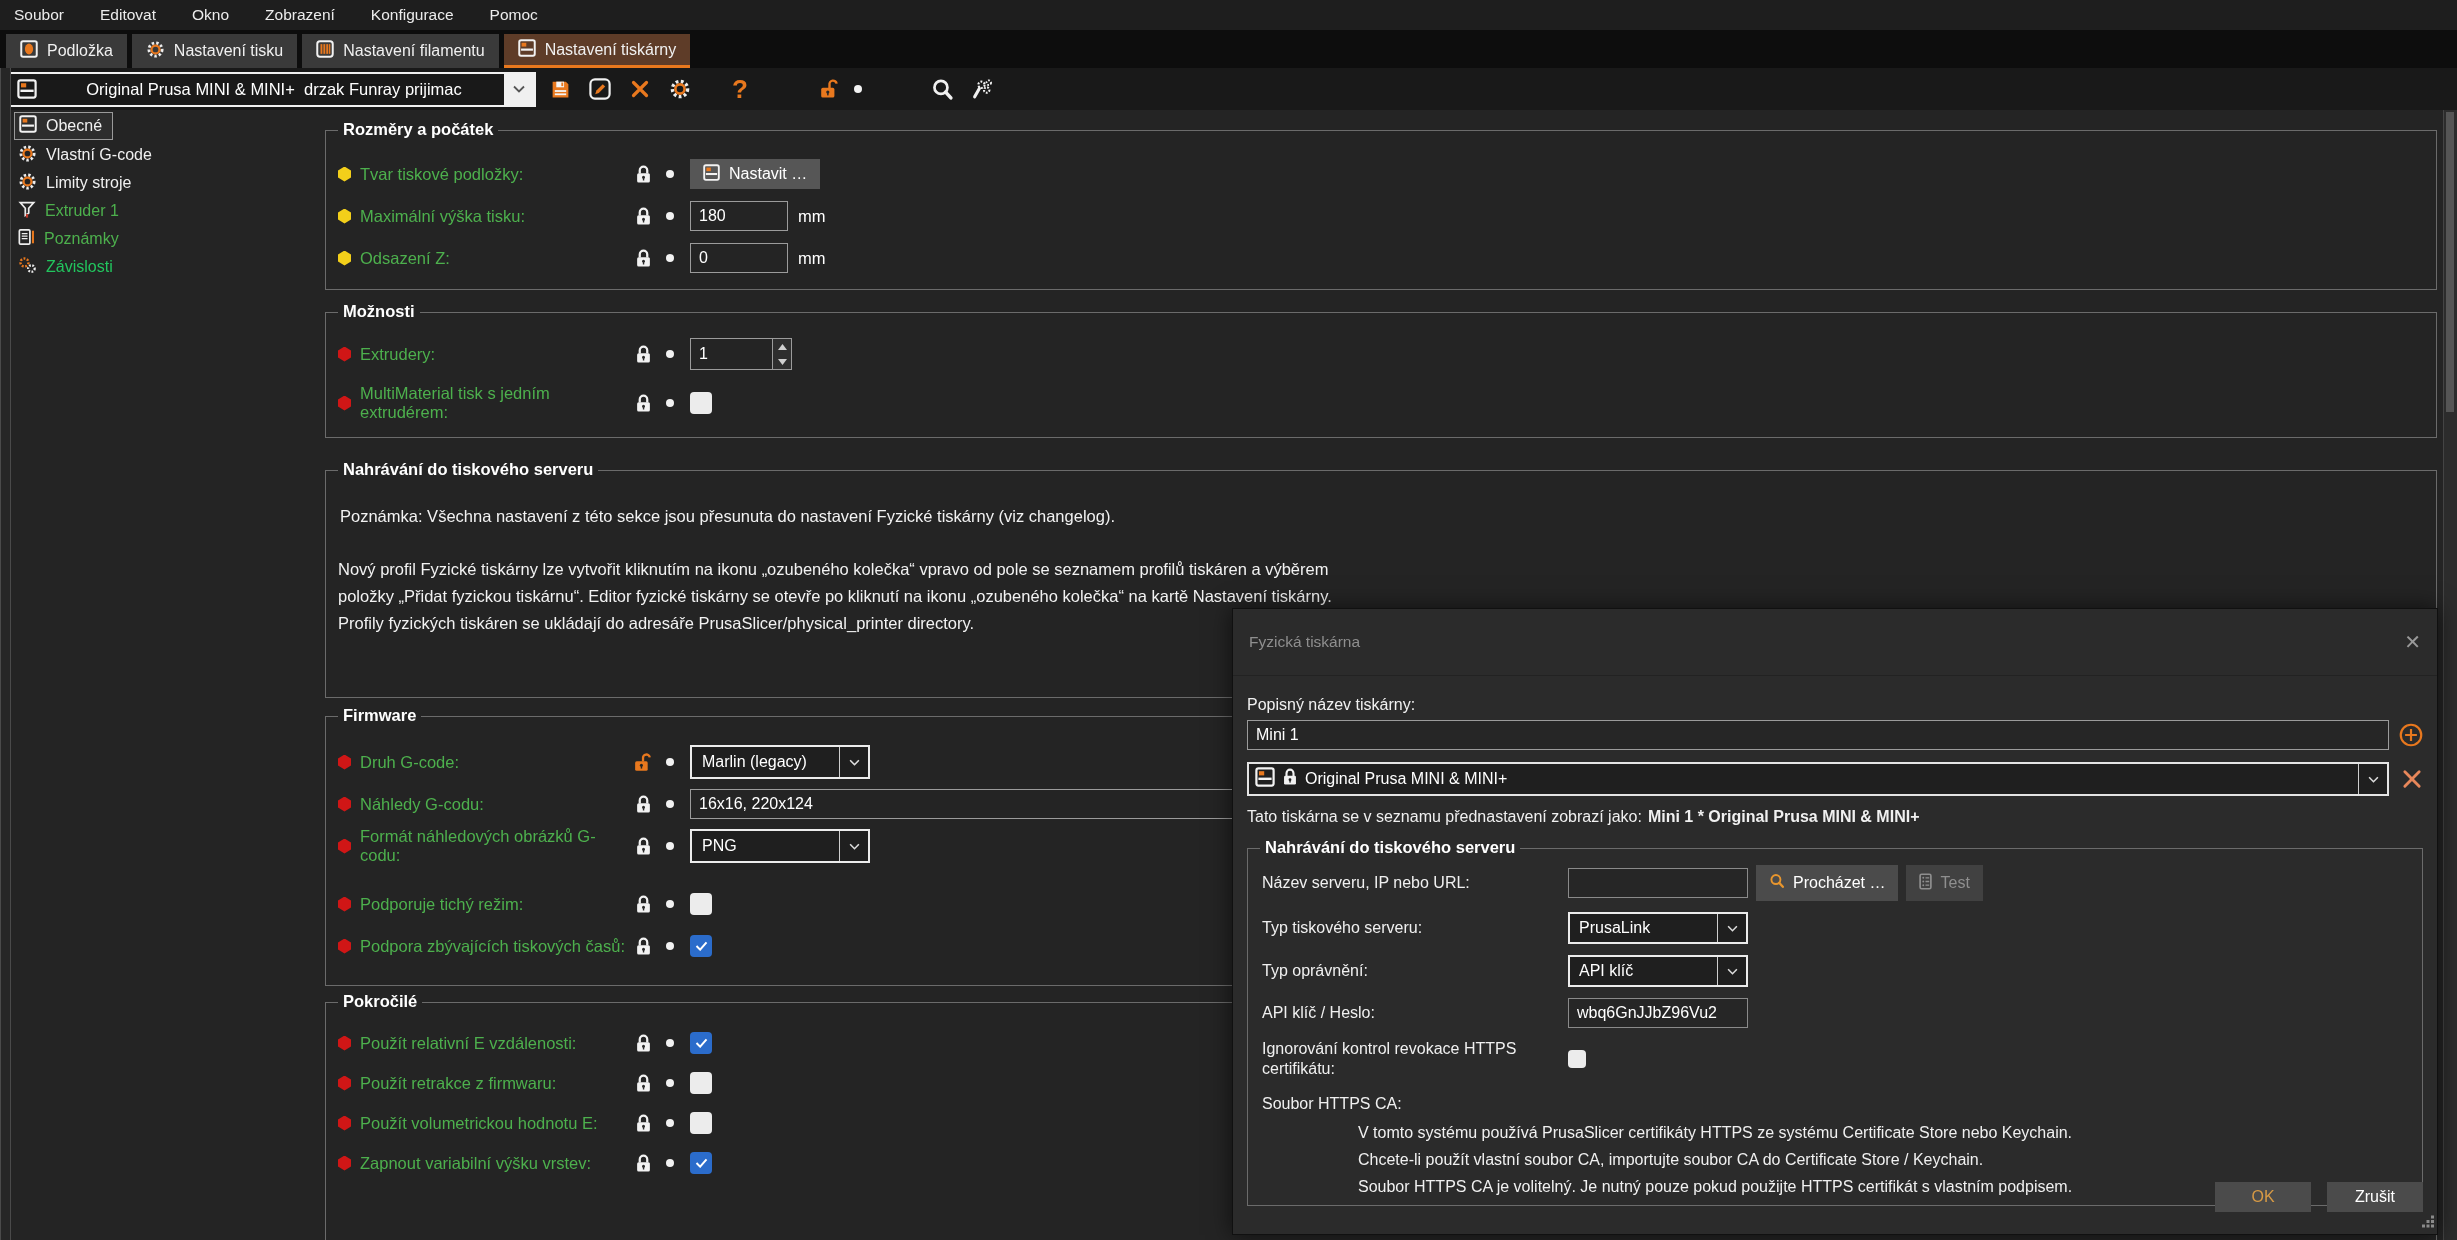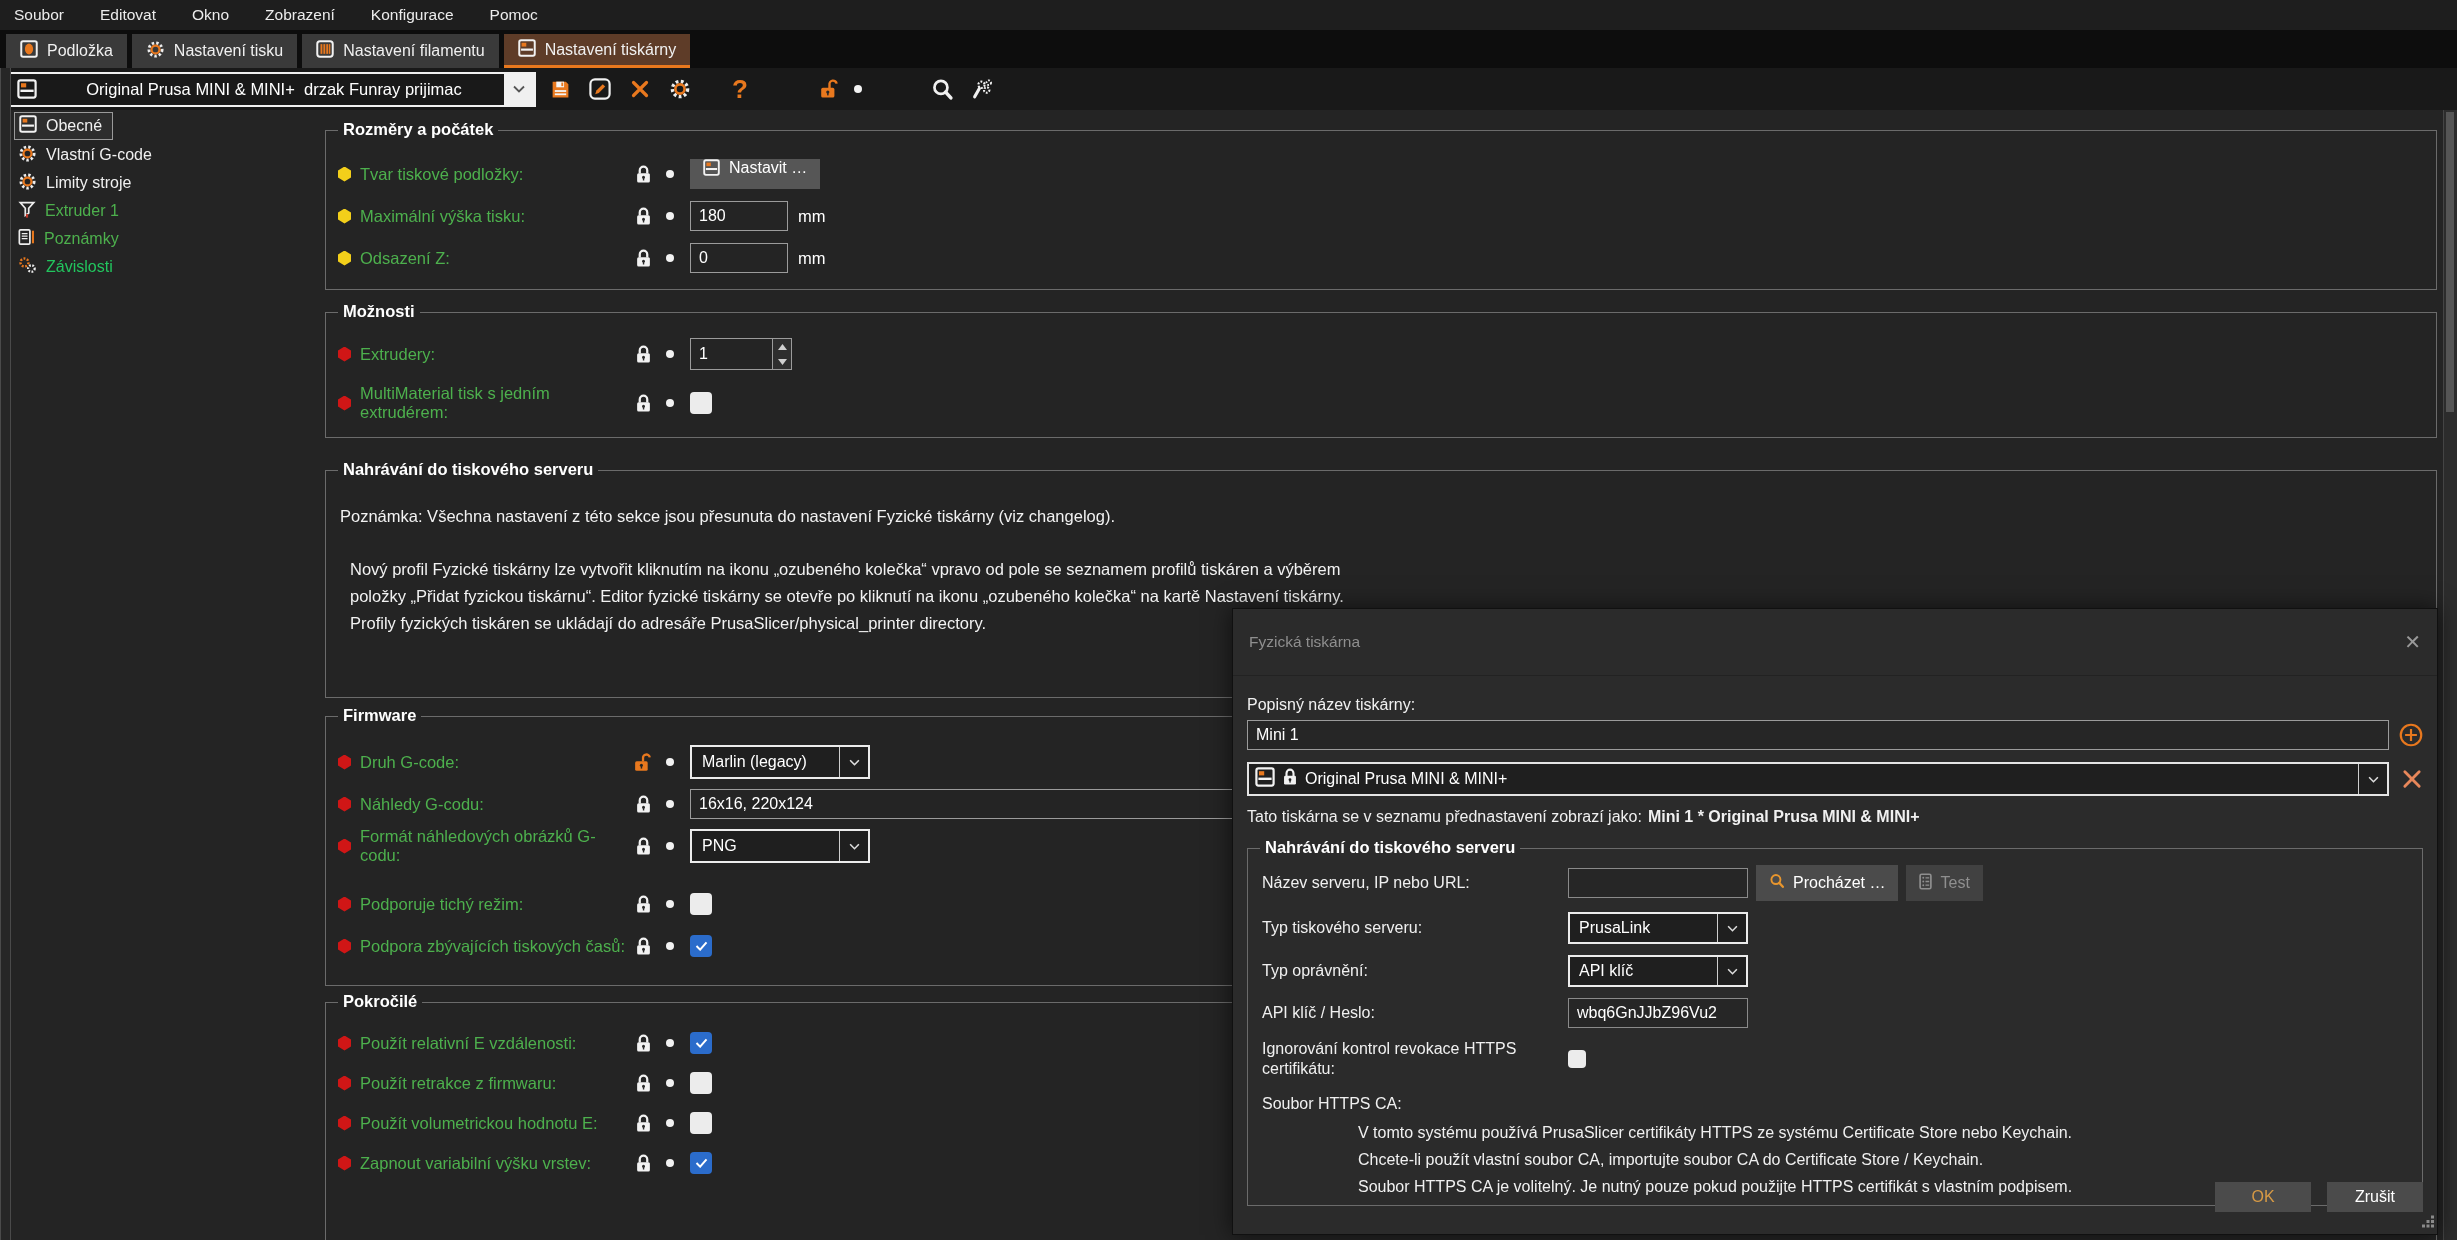--- a/index.html
+++ b/index.html
@@ -50,21 +50,21 @@
   .optrow.short{height:40px;}
   .spacer16{height:16px;}
   .bullet{width:13px;height:15px;margin-right:9px;flex:none;
           clip-path:polygon(50% 0,100% 27%,100% 73%,50% 100%,0 73%,0 27%);}
   .bullet.yellow{background:#f3cf1a;}
   .bullet.red{background:#d01616;}
   .optlabel{width:272px;font-size:16.5px;color:#4db04d;line-height:19px;flex:none;}
   .lock{width:22px;display:flex;justify-content:center;flex:none;}
   .dotsep{width:8px;height:8px;border-radius:50%;background:#f2f2f2;margin:0 16px 0 12px;flex:none;}
   
-  .btn{height:30px;background:#565656;color:#fff;display:inline-flex;align-items:flex-start;gap:9px;
+  .btn{height:30px;background:#565656;color:#fff;display:inline-flex;align-items:center;gap:9px;
        padding:0 13px;font-size:16px;border:none;font-family:inherit;}
   .inp{height:28px;background:#242424;border:1px solid #9b9b9b;color:#fff;font-size:16px;
        padding:0 8px;font-family:inherit;box-sizing:border-box;}
   .inp.num{width:98px;height:30px;}
   .inp.wide{width:560px;height:30px;}
   .unit{margin-left:10px;font-size:16.5px;color:#fff;}
   .spin{display:flex;align-items:center;}
   .spin .inp{width:82px;height:32px;border-right:none;}
   .spinbtns{width:20px;height:32px;border:1px solid #9b9b9b;box-sizing:border-box;background:#2e2e2e;
             display:flex;flex-direction:column;}
@@ -73,21 +73,21 @@
          align-items:center;box-sizing:border-box;}
   .ddown .dtext{flex:1;padding-left:10px;font-size:16px;color:#fff;white-space:nowrap;}
   .darrow{width:28px;align-self:stretch;border-left:1px solid #cfcfcf;display:flex;
           align-items:center;justify-content:center;flex:none;}
   .cb{width:22px;height:22px;border-radius:4px;background:#ececec;flex:none;}
   .cb.checked{background:#2b6ccb;display:flex;align-items:center;justify-content:center;}
   .cb.small{width:18px;height:18px;border-radius:4px;}
   
   .notetext{font-size:16.5px;color:#f2f2f2;}
   #host-note{margin:36px 0 0 14px;}
-  #host-para{margin:30px 0 0 24px;width:1000px;line-height:27px;}
+  #host-para{margin:30px 0 0 12px;width:1000px;line-height:27px;}
   
   .vscroll{position:absolute;right:0;top:110px;width:13px;bottom:0;background:#2c2c2c;border-left:1px solid #444;}
   .vthumb{position:absolute;top:2px;left:2px;width:8px;height:300px;background:#555;}
   
   .dialog{position:absolute;left:1232px;top:608px;width:1206px;height:627px;background:#2b2b2b;
           border:1px solid #101010;box-shadow:0 0 22px rgba(0,0,0,.6);box-sizing:border-box;}
   .dlg-title{height:34px;display:flex;align-items:center;padding:16px 16px;color:#8f8f8f;font-size:15.5px;
              border-bottom:1px solid #222;}
   .dlg-close{margin-left:auto;color:#9a9a9a;font-size:20px;line-height:20px;}
   .dlg-body{position:relative;padding:8px 14px 0;height:540px;}

